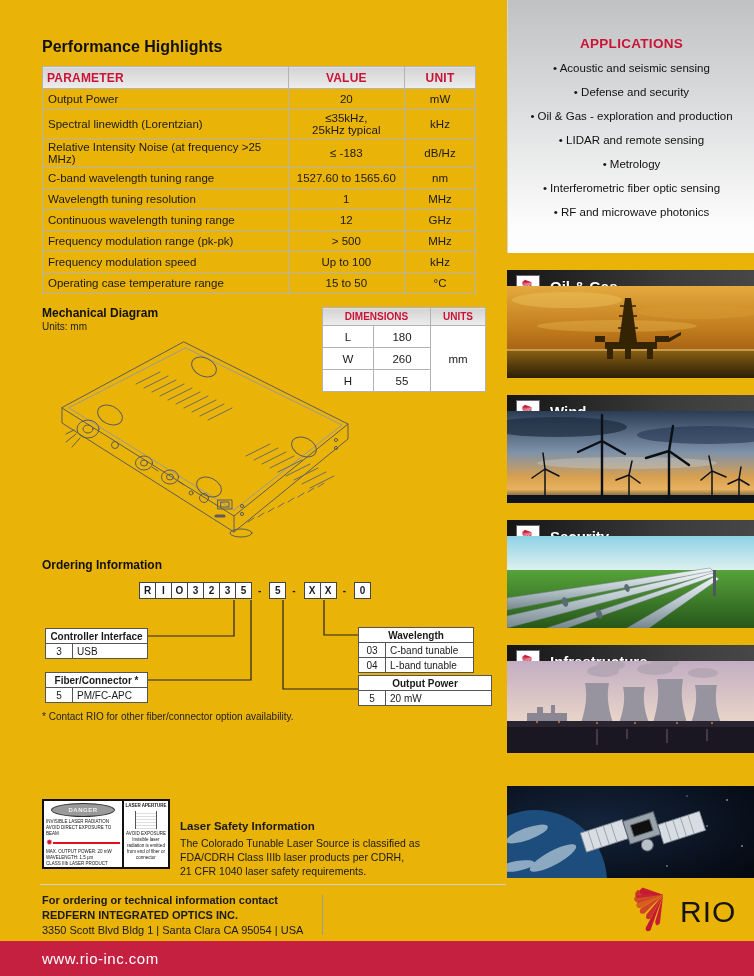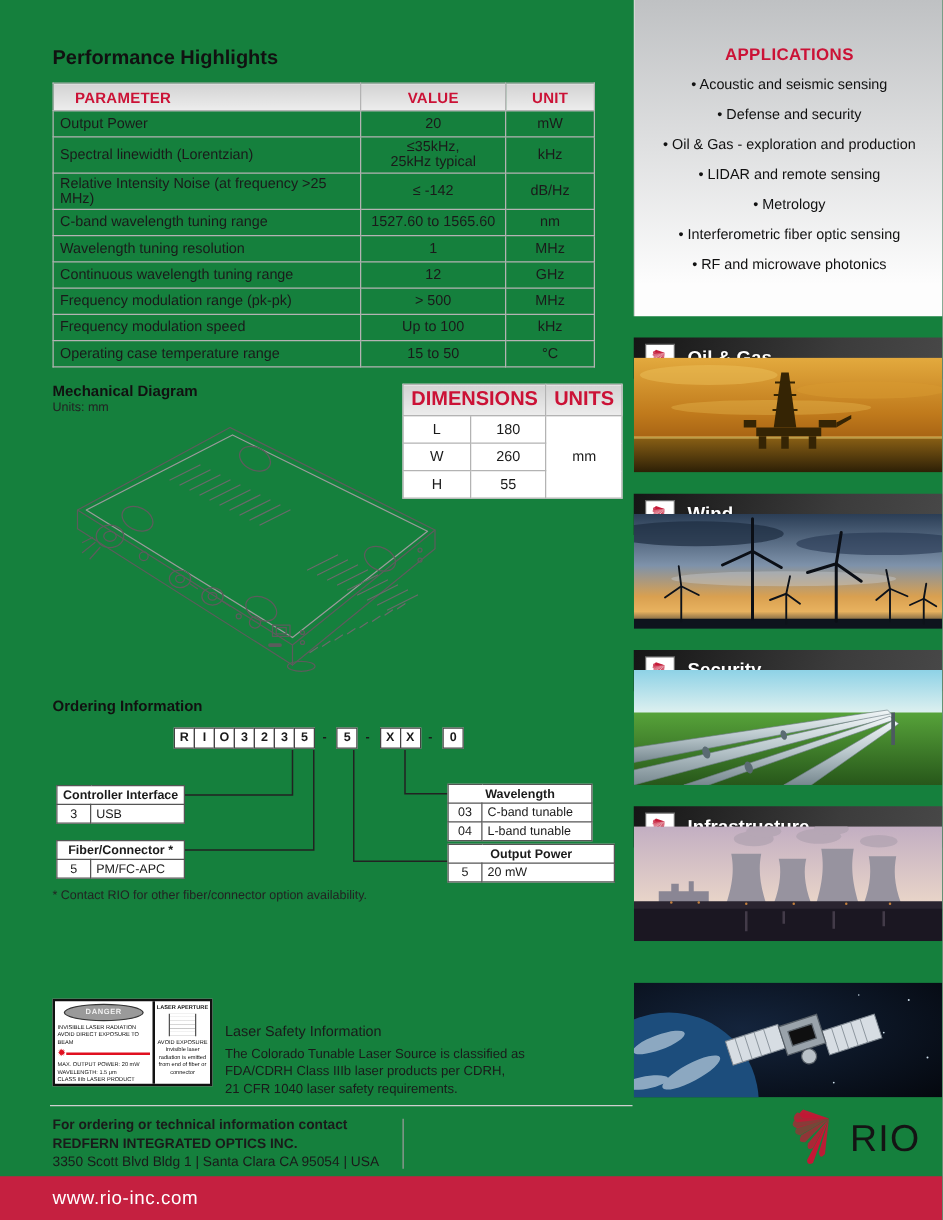--- a/index.html
+++ b/index.html
@@ -1,35 +1,35 @@
 <!DOCTYPE html>
 <html><head>
 <meta charset="utf-8">
 <style>
   html,body{margin:0;padding:0;background:#9e9e9e;}
-  .page{position:relative;width:754px;height:976px;background:#15803d;overflow:hidden;
+  .page{position:relative;width:754px;height:976px;background:#eab308;overflow:hidden;
         font-family:"Liberation Sans",sans-serif;color:#1a1a1a;}
   .abs{position:absolute;}
 
   
   .doc-title{font-size:16px;font-weight:bold;color:#111;}
   .sec-title{font-size:12px;font-weight:bold;color:#111;}
   .units-note{font-size:10px;color:#222;margin-top:1px;}
 
   table.perf{border-collapse:collapse;width:434px;font-size:11.5px;}
   table.perf th,table.perf td{border:1px solid #b3b3b3;padding:2px 5px;}
   table.perf th{background:linear-gradient(#d3d3d3,#ededed);color:#cb1236;
                 font-size:12px;font-weight:bold;text-align:center;height:17px;letter-spacing:.2px;}
-  table.perf th.left{text-align:left;padding-left:17px;}
+  table.perf th.left{text-align:left;padding-left:4px;}
   table.perf td.p{width:246px;text-align:left;height:16px;}
   table.perf td.v{width:110px;text-align:center;white-space:pre-line;}
   table.perf td.u{width:62px;text-align:center;}
 
   table.dims{border-collapse:collapse;font-size:11.5px;background:#fff;}
-  table.dims th{background:linear-gradient(#d3d3d3,#ededed);color:#cb1236;font-size:16px;
+  table.dims th{background:linear-gradient(#d3d3d3,#ededed);color:#cb1236;font-size:10px;
                 font-weight:bold;border:1px solid #b3b3b3;padding:3px 6px;text-align:center;}
   table.dims td{border:1px solid #b3b3b3;text-align:center;padding:3px 6px;height:15px;}
   table.dims td.c1{width:38px;} table.dims td.c2{width:44px;} table.dims td.mm{width:42px;}
 
   .ord{width:460px;height:140px;}
   .ord-lines{position:absolute;left:0;top:0;}
   .pn-row{position:absolute;display:flex;align-items:center;}
   .pn-box{width:15px;height:15px;border:1px solid #444;margin-left:-1px;
           display:flex;align-items:center;justify-content:center;
           font-size:10px;font-weight:bold;background:#fff;}
@@ -48,21 +48,21 @@
   .danger-oval{width:62px;height:12px;margin:0 auto;background:#9a9a9a;border:1px solid #333;
                border-radius:50%;color:#f2f2f2;font-size:6px;font-weight:bold;
                display:flex;align-items:center;justify-content:center;letter-spacing:.5px;}
   .tiny{font-size:4.5px;line-height:1.35;white-space:pre-line;color:#111;text-align:left;}
   .tiny.center{text-align:center;}
   .beam-row{display:flex;align-items:center;margin:2px 0;}
   .beam-star{color:#e01020;font-size:8px;line-height:8px;}
   .beam-line{flex:1;height:2px;background:#e01020;}
   .aperture-draw{width:20px;height:18px;margin:2px auto;border-left:1px solid #555;border-right:1px solid #555;
                  background:repeating-linear-gradient(#fff,#fff 2px,#bbb 3px);}
-  .ls-info-title{font-size:11.5px;font-weight:normal;margin-bottom:4px;}
+  .ls-info-title{font-size:11.5px;font-weight:bold;margin-bottom:4px;}
   .ls-info-text{font-size:10.5px;line-height:1.35;white-space:pre-line;}
 
   .rule{height:1px;background:#cfcfcf;}
   .footer-left div{font-size:11px;line-height:15px;}
   .footer-left .b{font-weight:bold;}
   .footer-right div{font-size:11px;line-height:15px;}
   .vdiv{width:1px;height:40px;background:#9a9a9a;}
 
   .redbar{left:0;top:941px;width:754px;height:35px;background:#c52040;display:flex;align-items:center;}
   .redbar span{color:#fff;font-size:15px;letter-spacing:.5px;margin-left:42px;}
@@ -123,21 +123,21 @@
           <td class="u">mW</td>
         </tr>
       <tr>
           <td class="p">Spectral linewidth (Lorentzian)</td>
           <td class="v">≤35kHz,
 25kHz typical</td>
           <td class="u">kHz</td>
         </tr>
       <tr>
           <td class="p">Relative Intensity Noise (at frequency &gt;25 MHz)</td>
-          <td class="v">≤ -142</td>
+          <td class="v">≤ -183</td>
           <td class="u">dB/Hz</td>
         </tr>
       <tr>
           <td class="p">C-band wavelength tuning range</td>
           <td class="v">1527.60 to 1565.60</td>
           <td class="u">nm</td>
         </tr>
       <tr>
           <td class="p">Wavelength tuning resolution</td>
           <td class="v">1</td>

